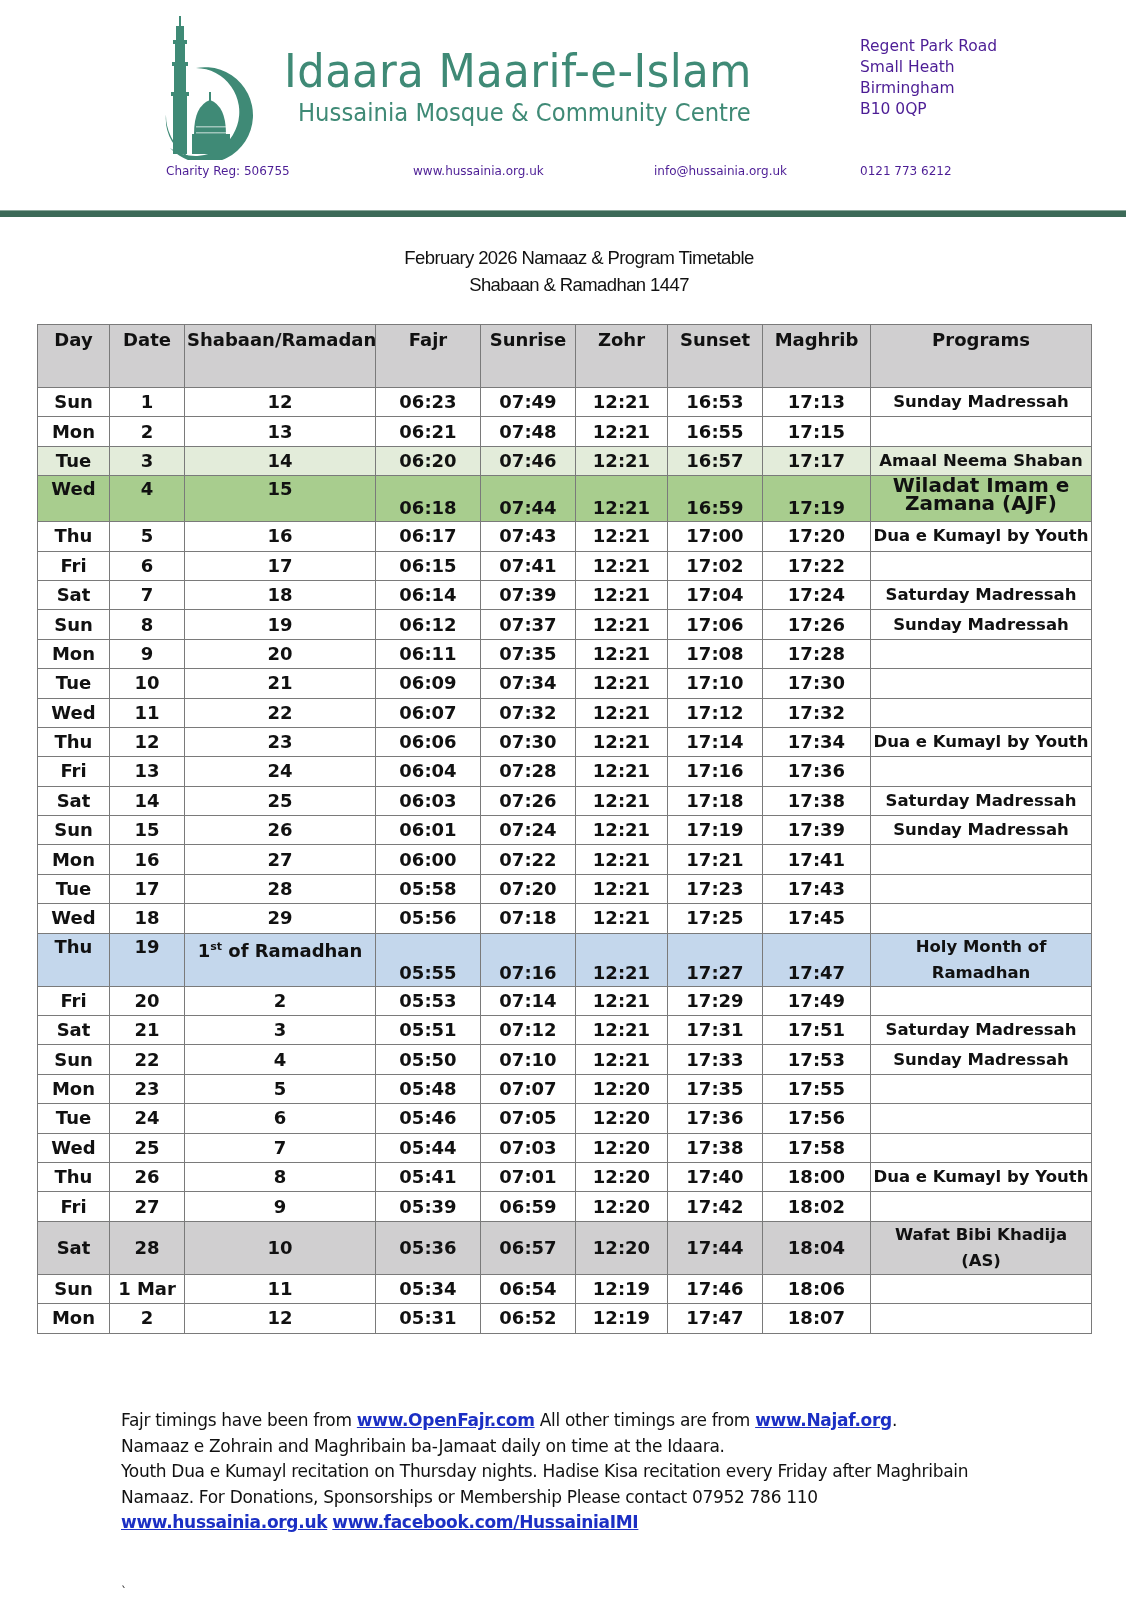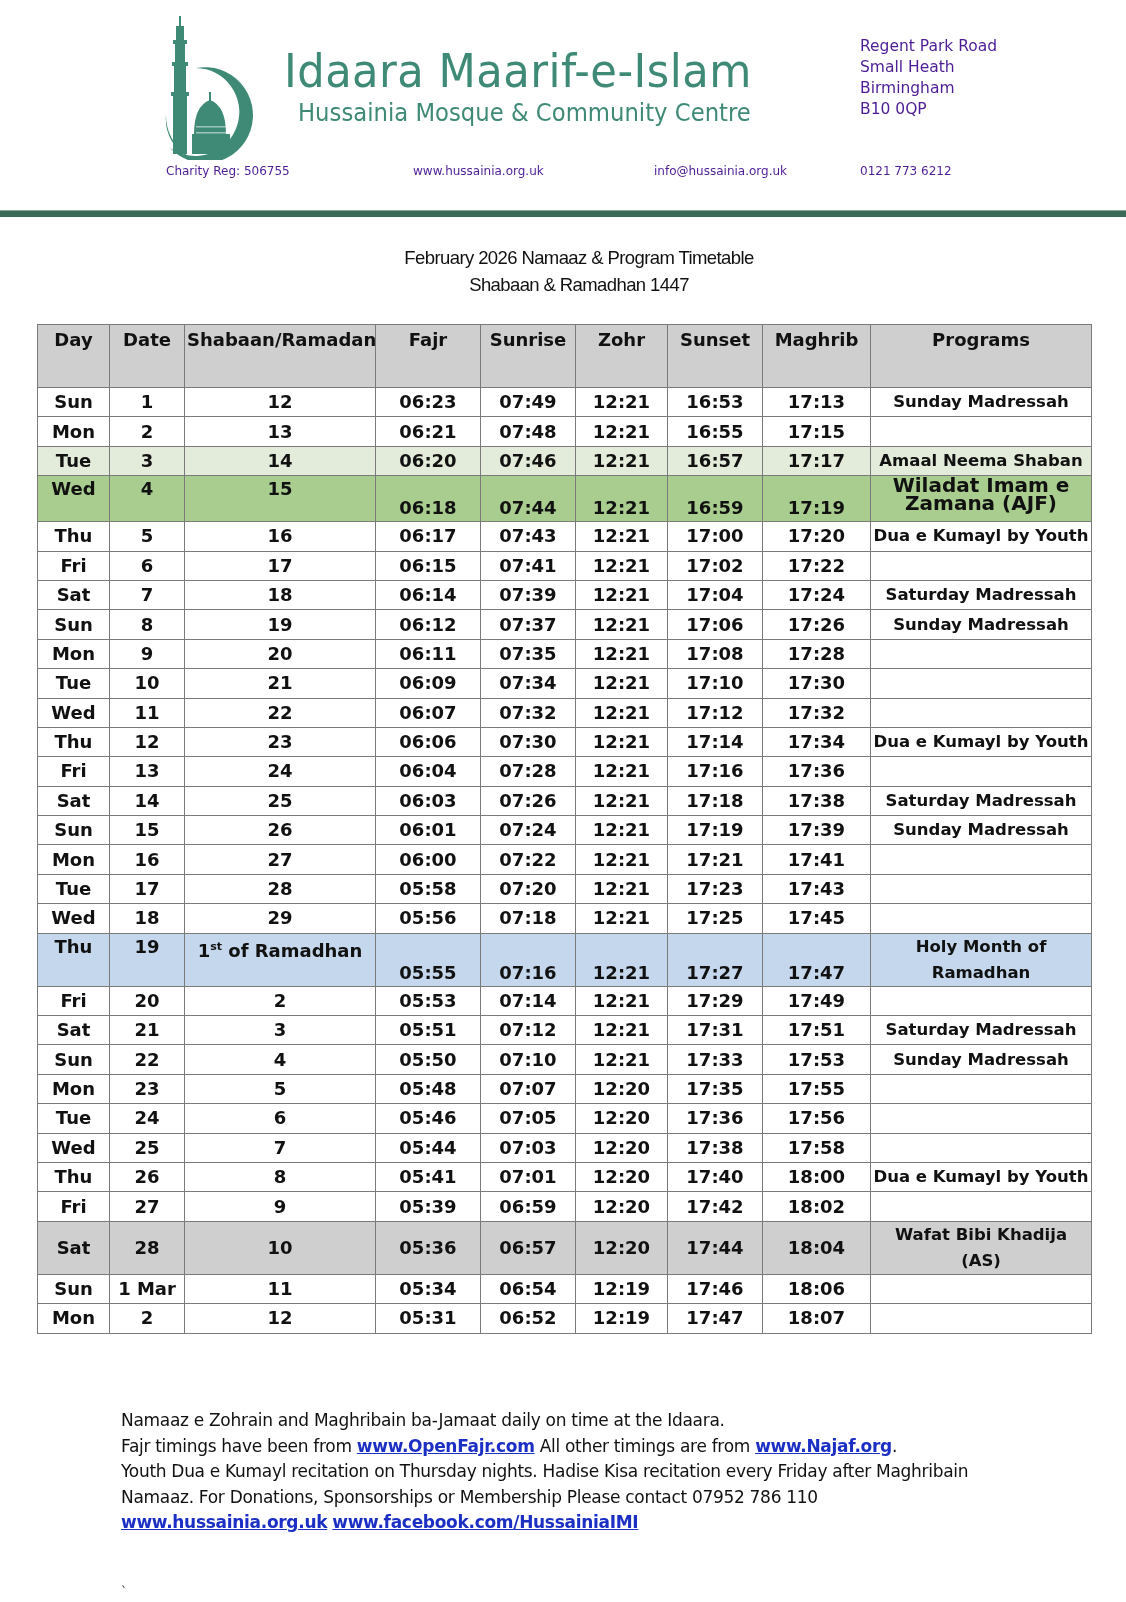--- a/index.html
+++ b/index.html
@@ -436,23 +436,23 @@
         <td>06:52</td>
         <td>12:19</td>
         <td>17:47</td>
         <td>18:07</td>
         <td class="prog"></td>
       </tr>
     </tbody>
 </table>
 
 <div class="notes">
-  <div>Namaaz e Zohrain and Maghribain ba-Jamaat daily on time at the Idaara.</div>
   <div>
     <span>Fajr timings have been from </span><a>www.OpenFajr.com</a><span> All other timings are from </span><a>www.Najaf.org</a><span>.</span>
   </div>
+  <div>Namaaz e Zohrain and Maghribain ba-Jamaat daily on time at the Idaara.</div>
   <div>Youth Dua e Kumayl recitation on Thursday nights. Hadise Kisa recitation every Friday after Maghribain Namaaz. For Donations, Sponsorships or Membership Please contact 07952 786 110</div>
   <div>
     <a>www.hussainia.org.uk</a>
     <a>www.facebook.com/HussainiaIMI</a>
   </div>
 </div>
 <div class="tick-mark">`</div>
 
 </body></html>

